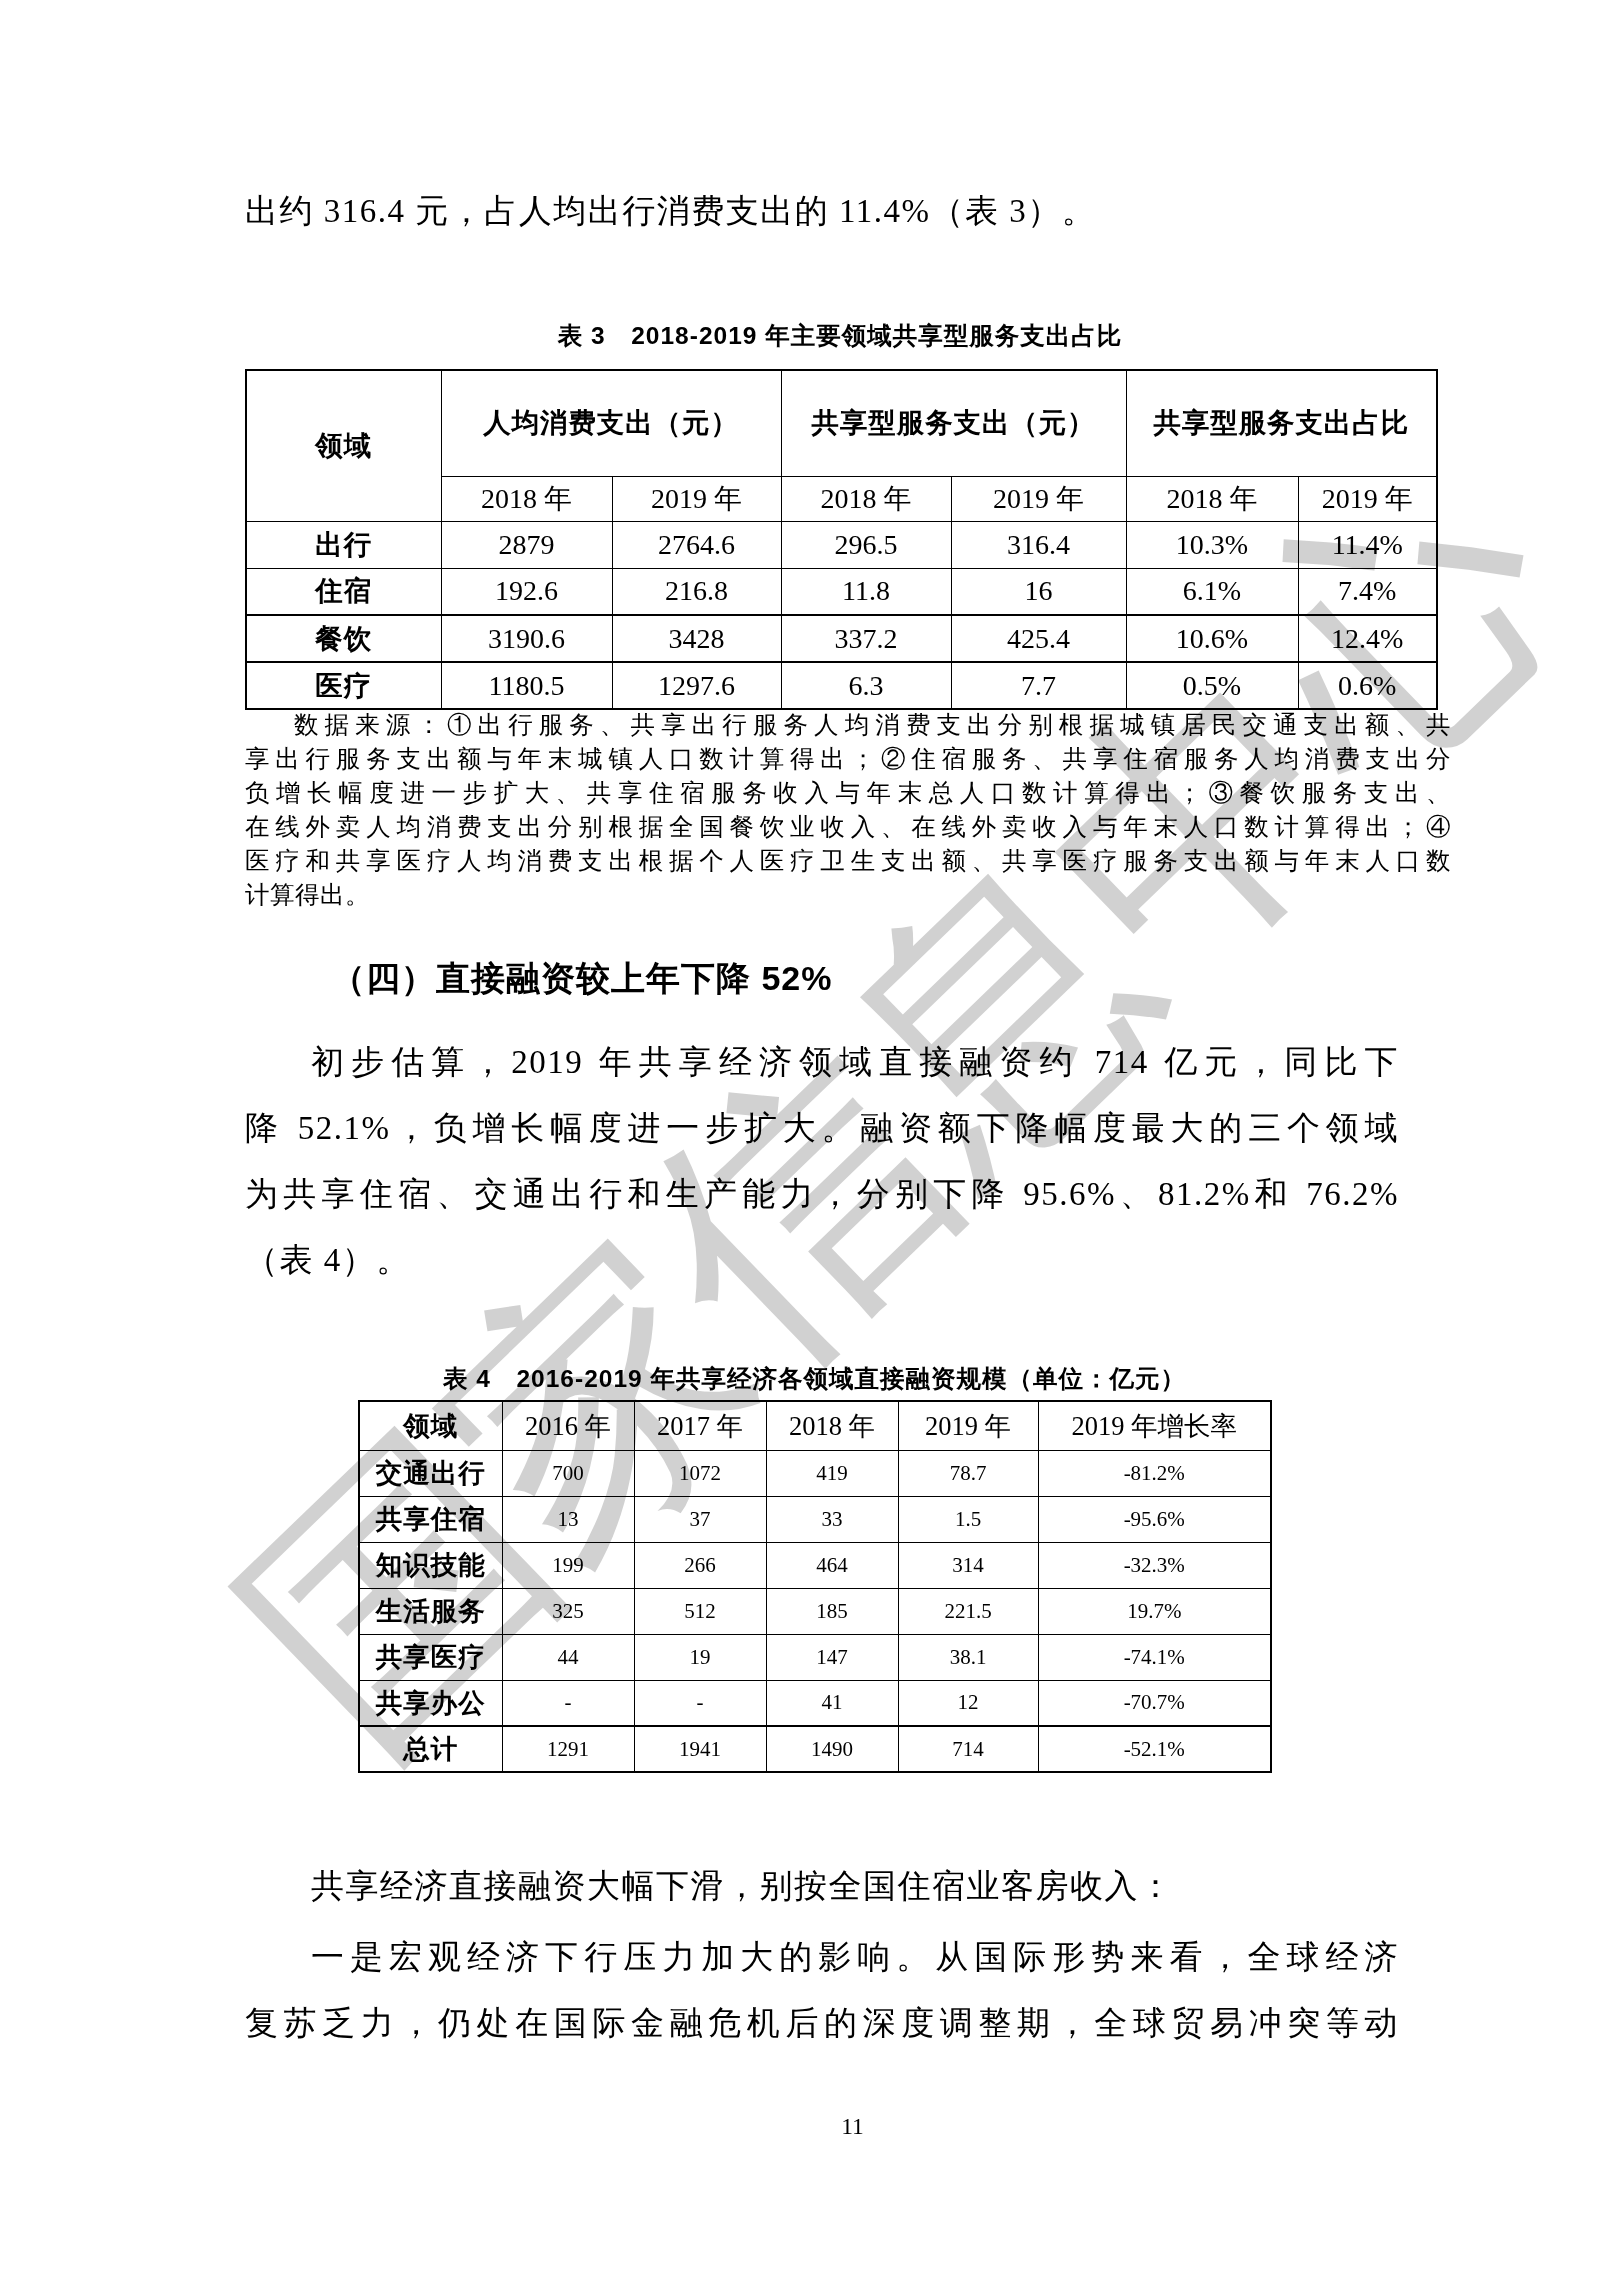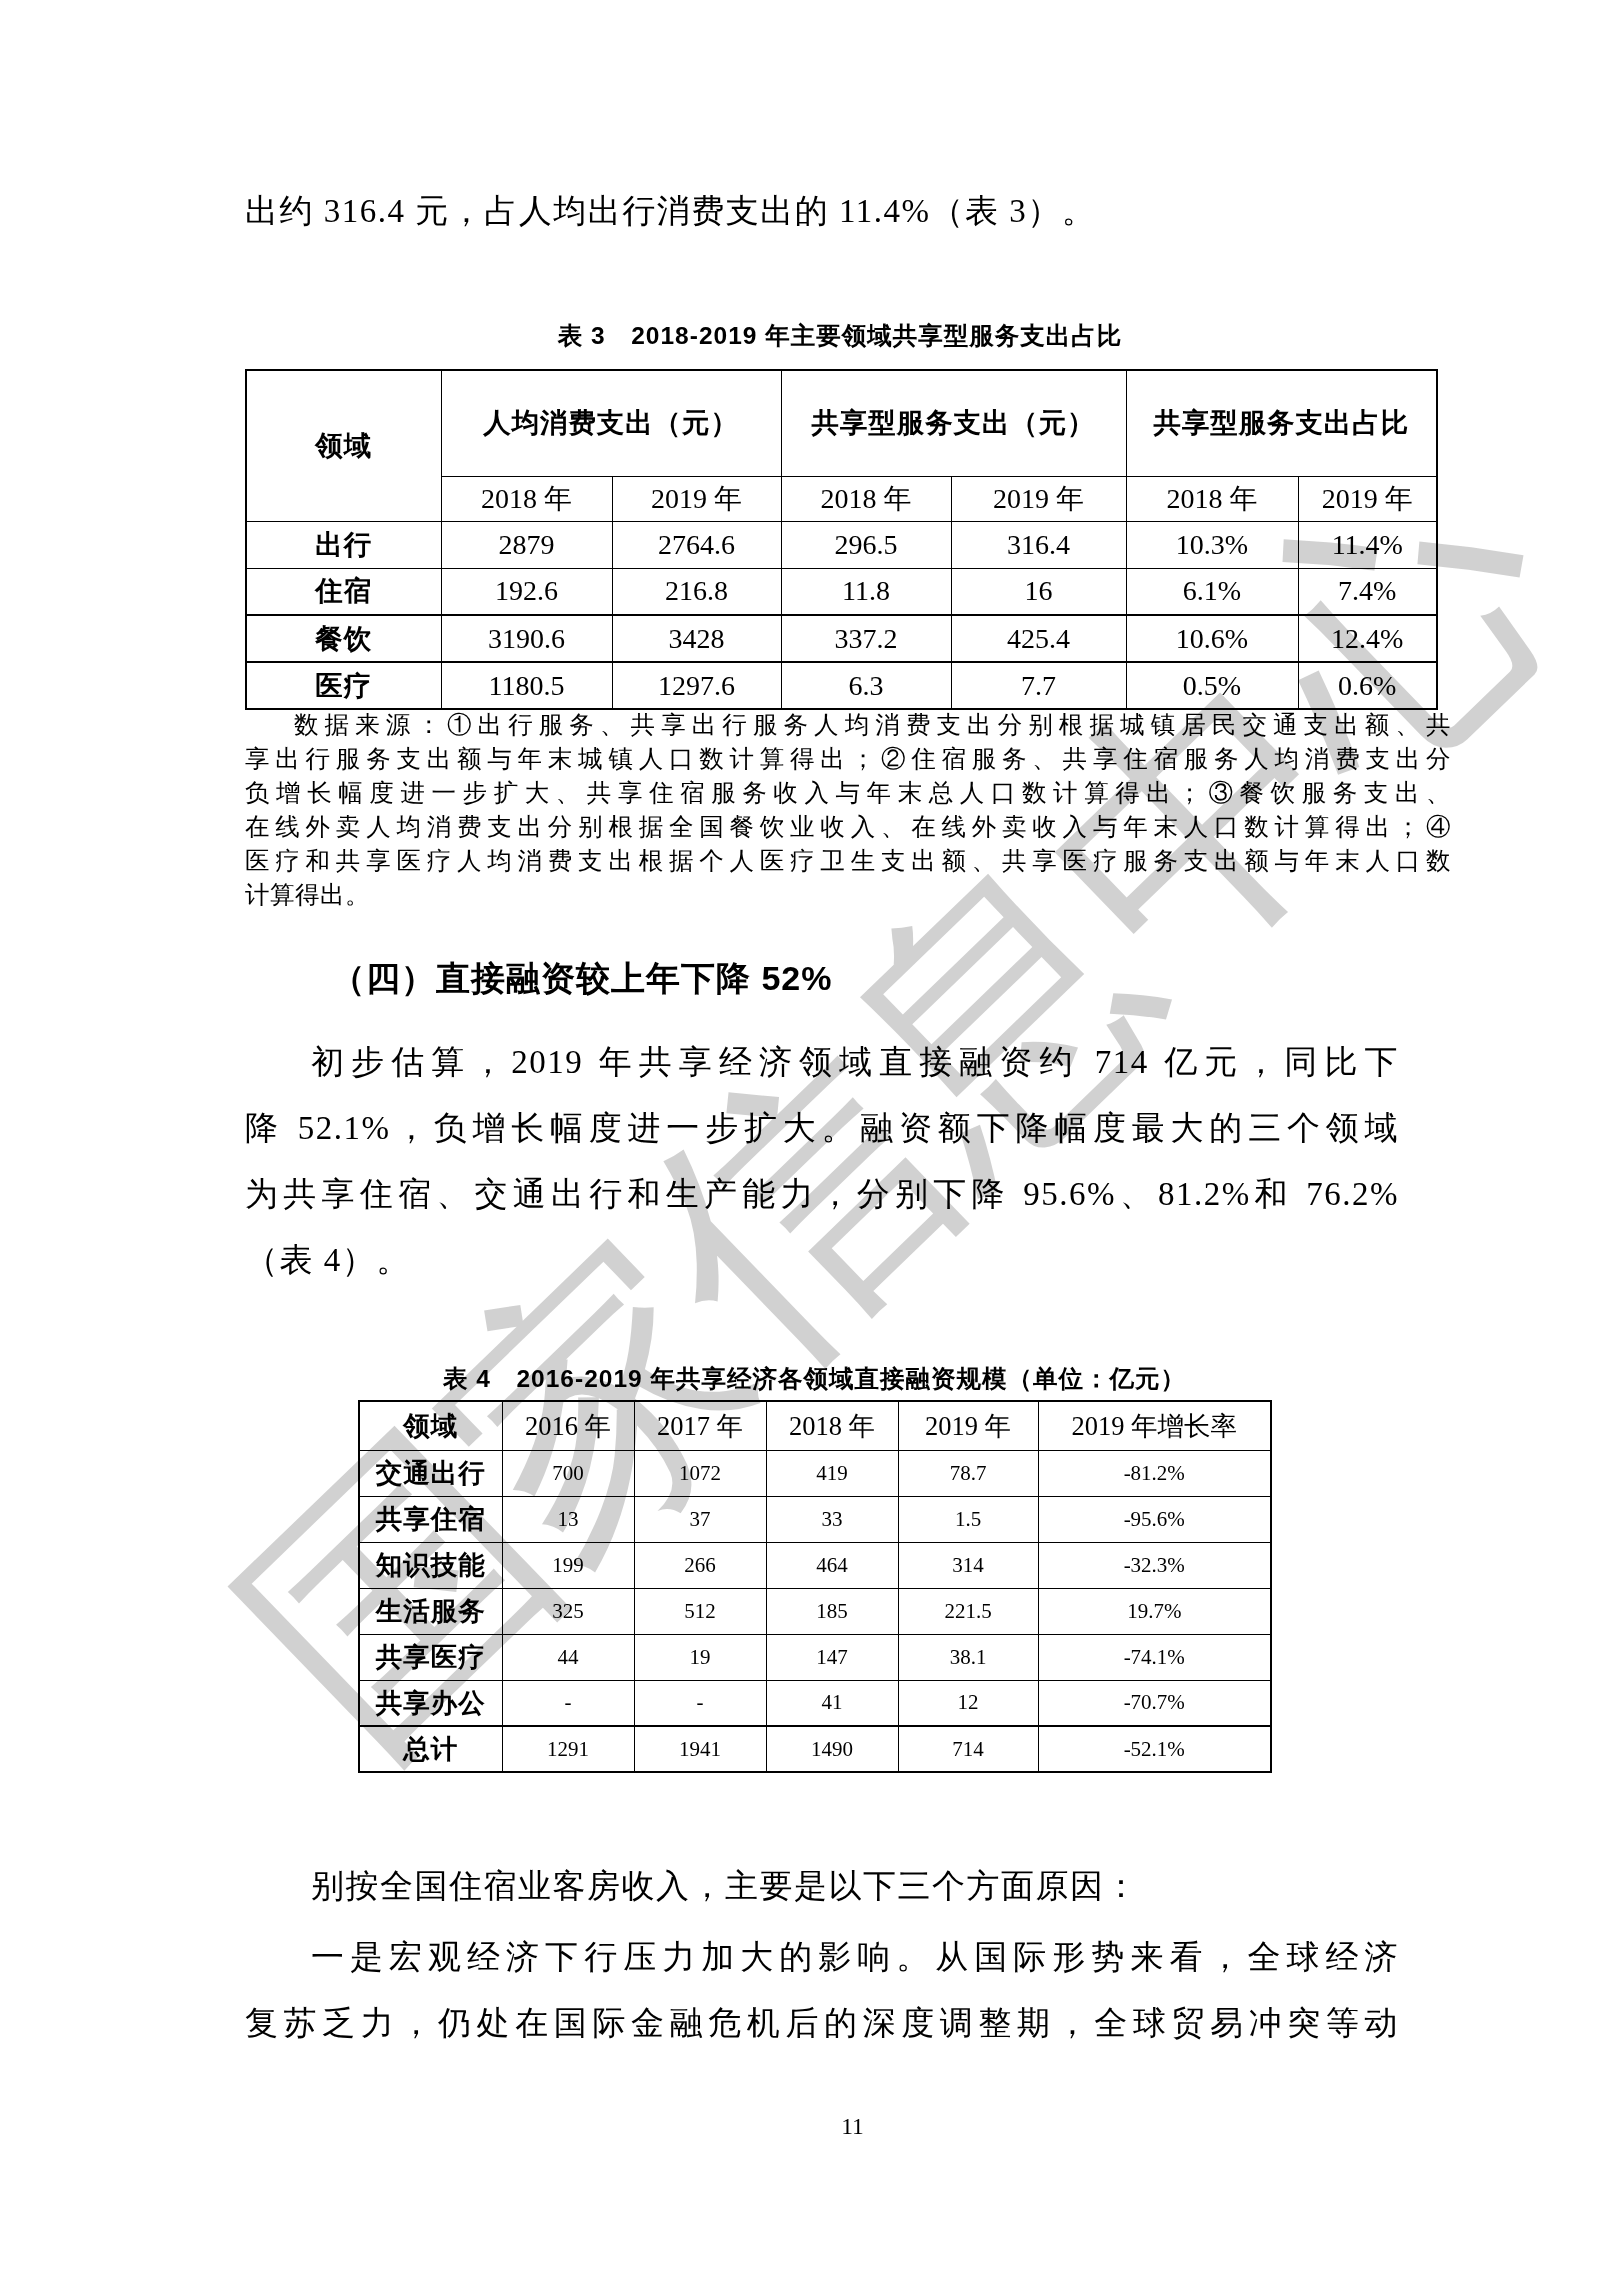--- a/index.html
+++ b/index.html
@@ -213,21 +213,21 @@
         <td class="num">1291</td>
         <td class="num">1941</td>
         <td class="num">1490</td>
         <td class="num">714</td>
         <td class="num">-52.1%</td>
       </tr>
     </tbody>
   </table>
 
   <div class="layer bodytxt" style="left:245px;top:1857px;width:1154px;line-height:59px;">
-    <div class="ind">别按全国住宿业客房收入，主要是以下三个方面原因：</div>
+    <div class="ind">共享经济直接融资大幅下滑，别按全国住宿业客房收入：</div>
   </div>
 
   <div class="layer bodytxt" style="left:245px;top:1924px;width:1154px;">
     <div class="ind fill">一是宏观经济下行压力加大的影响。从国际形势来看，全球经济</div>
     <div class="fill">复苏乏力，仍处在国际金融危机后的深度调整期，全球贸易冲突等动</div>
   </div>
 
   <div class="layer pageno" style="left:0;top:2107px;width:1621px;">11</div>
 
 </div>

